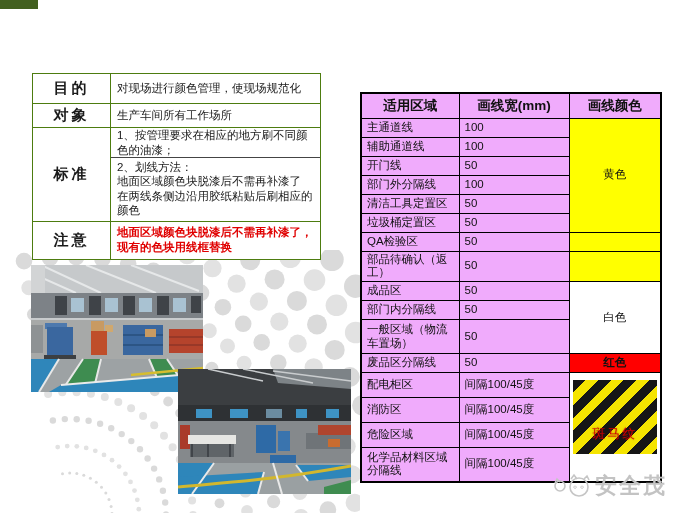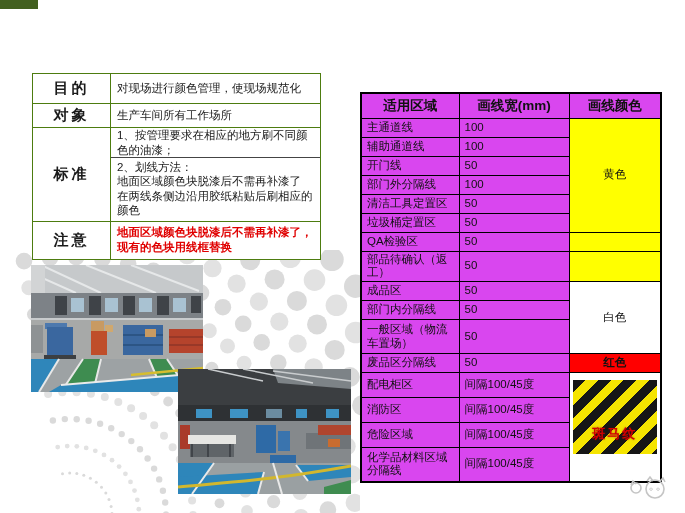--- a/index.html
+++ b/index.html
@@ -46,21 +46,21 @@
   .std-part1 { height:29px; display:flex; align-items:center; padding:0 6px; }
   .std-part2 { border-top:1px solid #444; padding:2px 6px 3px 6px; line-height:1.25; }
   .row-notice td.notice-cell {
     color:#e00000; font-weight:bold; line-height:1.35;margin-left:12px;
   }
   .row-notice { height:37px; }
 
   
   .spec-table {
     position:absolute; left:360px; top:92px; z-index:4;
-    border-collapse:collapse; background:#d946ef;
+    border-collapse:collapse; background:#f0abfc;
     border:2px solid #000;
   }
   .spec-table th, .spec-table td {
     border:1px solid #000; font-size:11.5px; color:#111;
     padding:1px 5px; line-height:1.2; vertical-align:middle;
   }
   .spec-table th {
     font-size:13.5px; font-weight:bold; text-align:center; height:25px;
   }
   .col-area  { width:98px; }
@@ -75,21 +75,21 @@
   .cell-white  { background:#ffffff; text-align:center; font-size:12px; }
   .cell-red    { background:#ff0000; text-align:center; font-size:12px;
                  color:#8b0000; font-weight:bold; }
   .cell-zebra  { background:#ffffff; padding:4px 3px 26px 3px !important; vertical-align:top; }
   .zebra-swatch {
     position:relative; width:84px; height:74px; margin:2px auto 0 auto;
     background:repeating-linear-gradient(135deg,#161616 0 9px,#f5e400 9px 18px);
   }
   .zebra-label {
     position:absolute; left:0; right:0; top:46px; text-align:center;
-    color:#d40000; font-size:13px; font-weight:bold; letter-spacing:2px;
+    color:#d40000; font-size:13px; font-weight:normal; letter-spacing:2px;
     text-shadow:0 0 2px rgba(120,0,0,.6);
   }
 
   
   .photo { position:absolute; display:block; }
   .photo1 { left:31px; top:265px; z-index:2; }
   .photo2 { left:178px; top:369px; z-index:3; }
 
   
   .logo {
@@ -473,15 +473,16 @@
   <div class="logo">
     <svg width="40" height="26" viewBox="0 0 40 26">
       <g fill="none" stroke="#c5c5c5" stroke-width="1.6">
         <path d="M4,10 l2,-4 l3,3"></path>
         <circle cx="9" cy="13" r="5"></circle>
         <path d="M20,6 l3,-4 l3,4 M33,6 l3,-3 l2,4"></path>
         <circle cx="28" cy="14" r="9"></circle>
         <path d="M24,13 a1.2,1.2 0 1 0 0.1,0 M31,13 a1.2,1.2 0 1 0 0.1,0" stroke-width="1"></path>
       </g>
     </svg>
+    <span class="logo-text">安全茂</span>
   </div>
 
 </div>
 
 </body></html>

